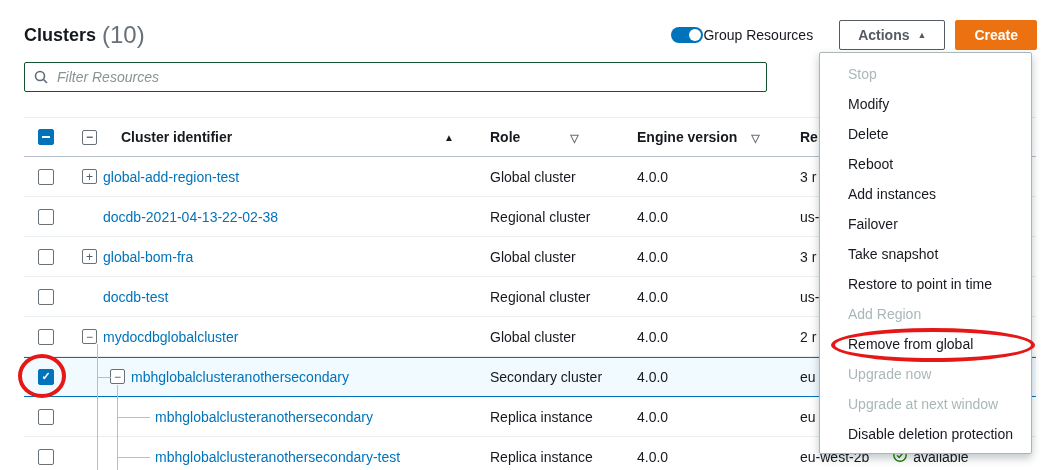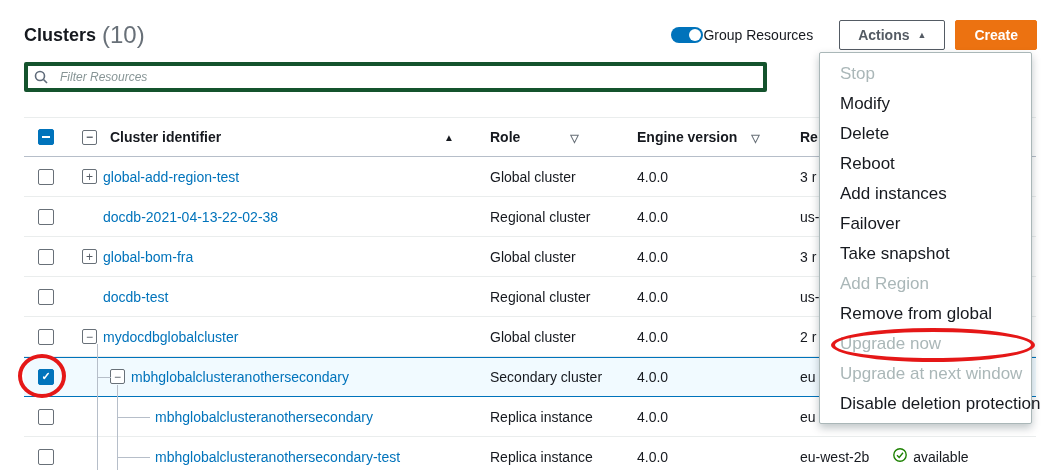--- a/index.html
+++ b/index.html
@@ -18,22 +18,22 @@
   .toggle .knob { position:absolute; right:2px; top:2px; width:12px; height:12px; border-radius:50%; background:#fff; }
   .toggle-label { font-size:14px; }
   .btn { height:30px; padding:0 18px; font-size:14px; font-weight:700; border-radius:2px; cursor:pointer;
          display:inline-flex; align-items:center; border:1px solid transparent; }
   .btn-actions { background:#fff; border-color:#545b64; color:#545b64; margin-left:26px; }
   .btn-actions .caret { font-size:9px; margin-left:8px; }
   .btn-create { background:#ec7211; border-color:#ec7211; color:#fff; margin-left:10px; }
 
   
   .filter-row { margin:0 24px; position:relative; width:743px; }
-  .filter-input { width:743px; height:30px; border:4px solid #14532d; border-radius:2px;
-                  padding:0 10px 0 32px; font-size:12px; font-family:"Liberation Sans", sans-serif; color:#16191f; }
+  .filter-input { width:743px; height:30px; border:1px solid #14532d; border-radius:2px;
+                  padding:0 10px 0 32px; font-size:14px; font-family:"Liberation Sans", sans-serif; color:#16191f; }
   .filter-input::placeholder { color:#879596; font-style:italic; }
   .search-icon { position:absolute; left:10px; top:8px; pointer-events:none; }
 
   
   .table { position:relative; margin:25px 25px 0 24px; width:1012px; height:353px; overflow:hidden; }
   .t-header, .t-row { display:flex; align-items:center; height:40px; }
   .t-header { border-top:1px solid #eaeded; border-bottom:1px solid #b6bec9; font-weight:700; font-size:14px; }
   .t-row { border-bottom:1px solid #eaeded; font-size:14px; }
   .t-row.selected { background:#f1faff; border-bottom:1px solid #0073bb; box-shadow:inset 0 1px 0 #0073bb; }
 
@@ -51,37 +51,37 @@
 
   .expand-icon { width:15px; height:15px; border:1px solid #687078; border-radius:2px; background:#fff;
                  color:#545b64; font-size:12px; line-height:12px; display:flex; align-items:center; justify-content:center;
                  margin-right:6px; cursor:pointer; flex:0 0 15px; }
   .expand-icon.hidden { visibility:hidden; }
   .lvl-1 .expand-icon { margin-left:28px; }
   .lvl-2 .cluster-link { margin-left:73px; }
 
   .cluster-link { color:#0073bb; text-decoration:none; cursor:pointer; white-space:nowrap; }
 
-  .hdr-id-label { margin-left:7px; }
+  .hdr-id-label { margin-left:18px; }
   .sort-asc { margin-left:auto; margin-right:36px; font-size:10px; color:#16191f; cursor:pointer; }
   .filter-arrow { font-size:11px; color:#687078; cursor:pointer; }
   .role-arrow { margin-left:46px; }
   .engine-arrow { margin-left:10px; }
 
   .status { display:flex; align-items:center; margin-left:24px; gap:6px; }
   .status-text { color:#16191f; }
 
   
   .tree-line { position:absolute; background:#b6bec9; }
 
   
   .dropdown { position:absolute; top:52px; right:29px; width:213px; background:#fff;
               border:1px solid #aab7b8; border-radius:2px; box-shadow:0 4px 8px rgba(0,28,36,.25);
               padding:6px 0 4px 0; z-index:10; }
-  .menu-item { height:30px; line-height:30px; padding:0 20px; font-size:17px; color:#16191f;
+  .menu-item { height:30px; line-height:30px; padding:0 28px; font-size:14px; color:#16191f;
                cursor:pointer; white-space:nowrap; }
   .menu-item.disabled { color:#aab7b8; cursor:default; }
 
   
   .red-ellipse { position:absolute; border:4px solid #e51717; border-radius:50%; z-index:30; pointer-events:none; }
   .ellipse-checkbox { left:18px; top:354px; width:48px; height:44px; }
   .ellipse-menu { left:831px; top:328px; width:204px; height:34px; }
 </style>
 </head>
 <body>
@@ -278,20 +278,21 @@
 </div>
 
 <div class="dropdown" id="menu-items">
     <div class="menu-item disabled">Stop</div>
     <div class="menu-item">Modify</div>
     <div class="menu-item">Delete</div>
     <div class="menu-item">Reboot</div>
     <div class="menu-item">Add instances</div>
     <div class="menu-item">Failover</div>
     <div class="menu-item">Take snapshot</div>
+    <div class="menu-item">Restore to point in time</div>
     <div class="menu-item disabled">Add Region</div>
     <div class="menu-item">Remove from global</div>
     <div class="menu-item disabled">Upgrade now</div>
     <div class="menu-item disabled">Upgrade at next window</div>
     <div class="menu-item">Disable deletion protection</div>
   </div>
 
 <div class="red-ellipse ellipse-checkbox"></div>
 <div class="red-ellipse ellipse-menu"></div>
 

